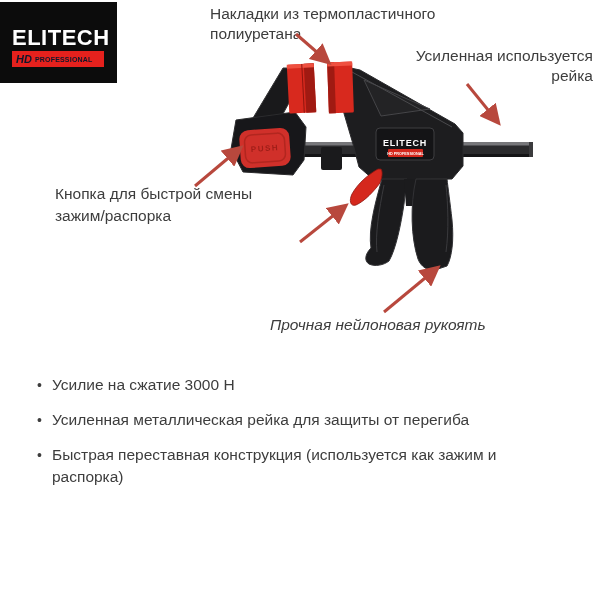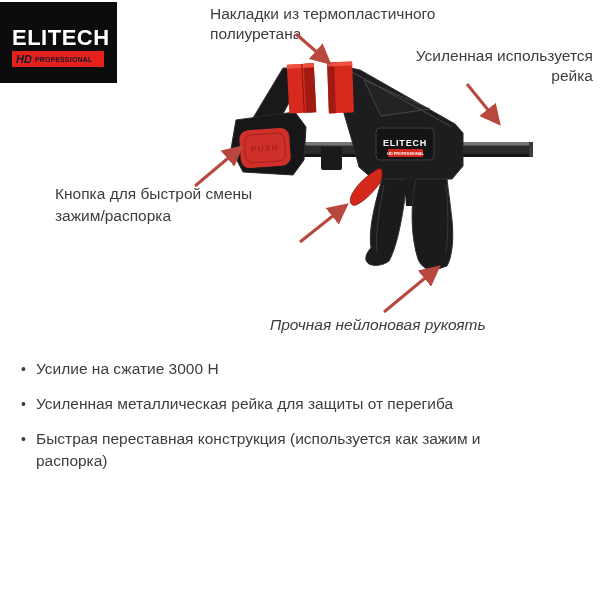--- a/index.html
+++ b/index.html
@@ -16,21 +16,21 @@
 
   
   .callout{position:absolute;font-size:15.5px;line-height:20px;color:#3d3d3d;}
   #c1{left:210px;top:4px;width:232px;}
   #c2{top:46px;right:12px;width:200px;text-align:right;}
   #c3{left:55px;top:183px;width:200px;line-height:22px;}
   #c4{left:195px;top:245px;white-space:nowrap;}
   #c5{left:270px;top:315px;white-space:nowrap;font-style:italic;}
 
   
-  .features{position:absolute;left:20px;top:358px;width:490px;margin:0;padding:0;list-style:none;}
+  .features{position:absolute;left:20px;top:358px;width:490px;margin:16px;padding:0;list-style:none;}
   .features li{position:relative;padding-left:16px;margin-bottom:13px;font-size:15.5px;line-height:22px;}
   .features li::before{content:"\2022";position:absolute;left:1px;top:0;font-size:14px;color:#3d3d3d;}
 
   .clamp-svg{position:absolute;left:225px;top:55px;}
   .arrows-svg{position:absolute;left:0;top:0;pointer-events:none;}
 </style>
 </head>
 <body>
 
 <div class="stage">

